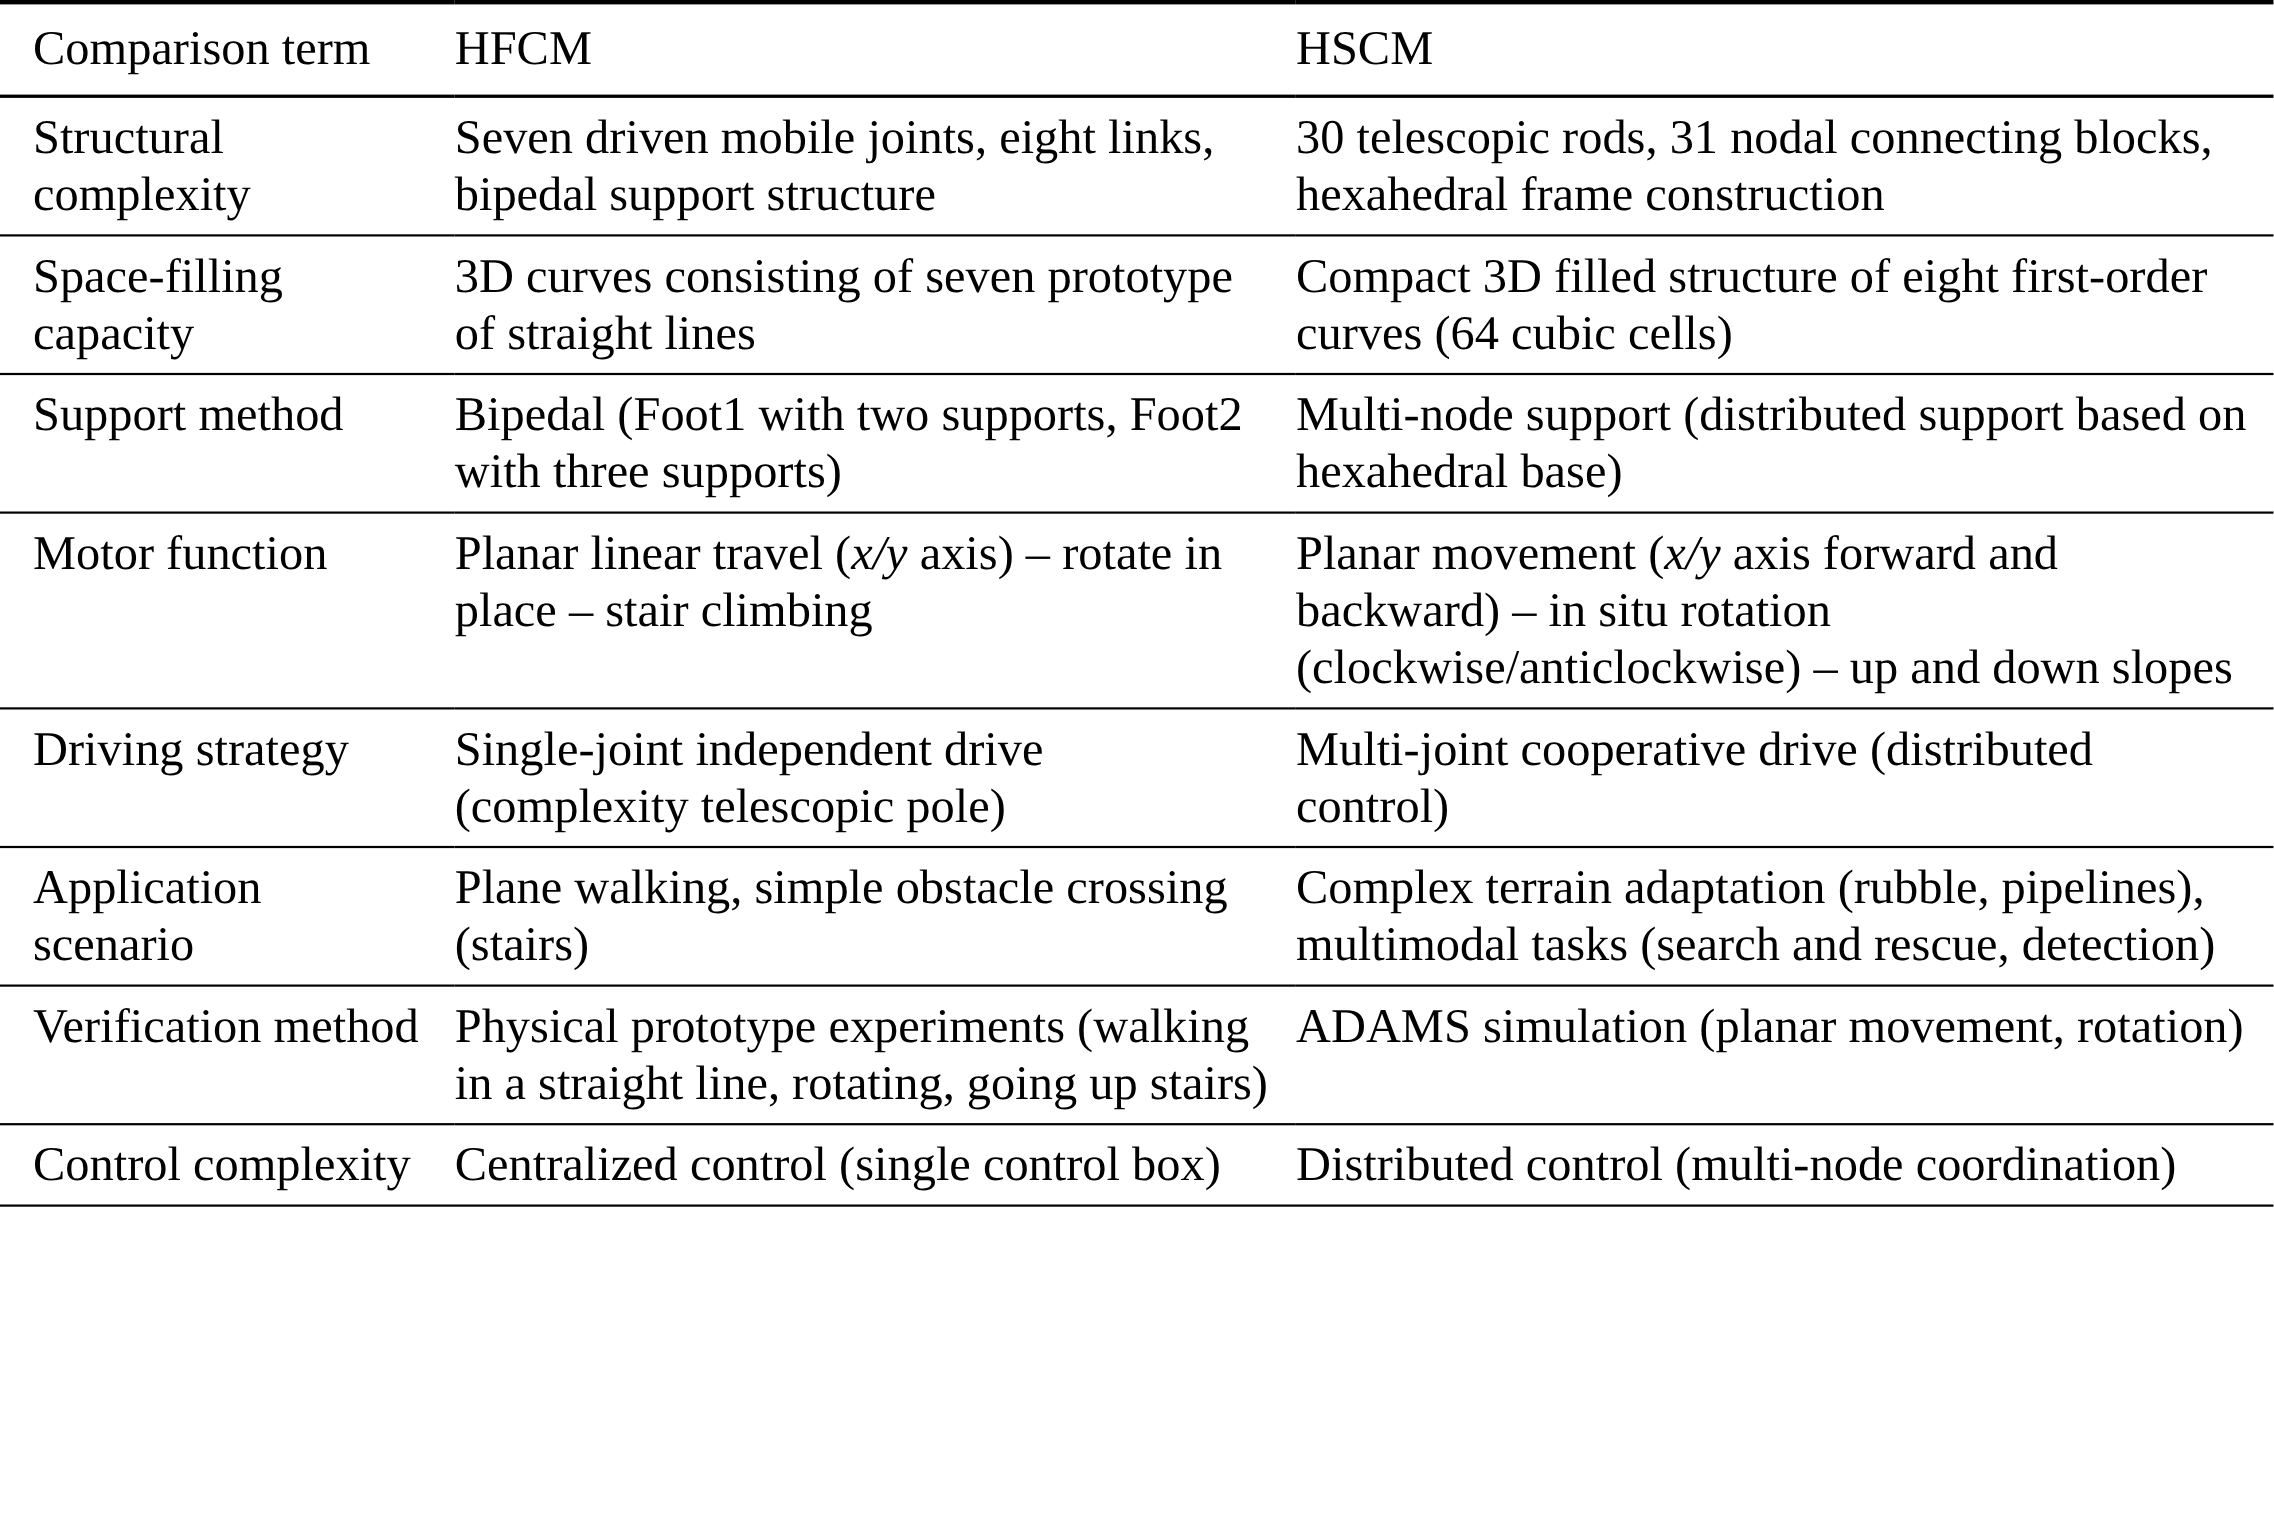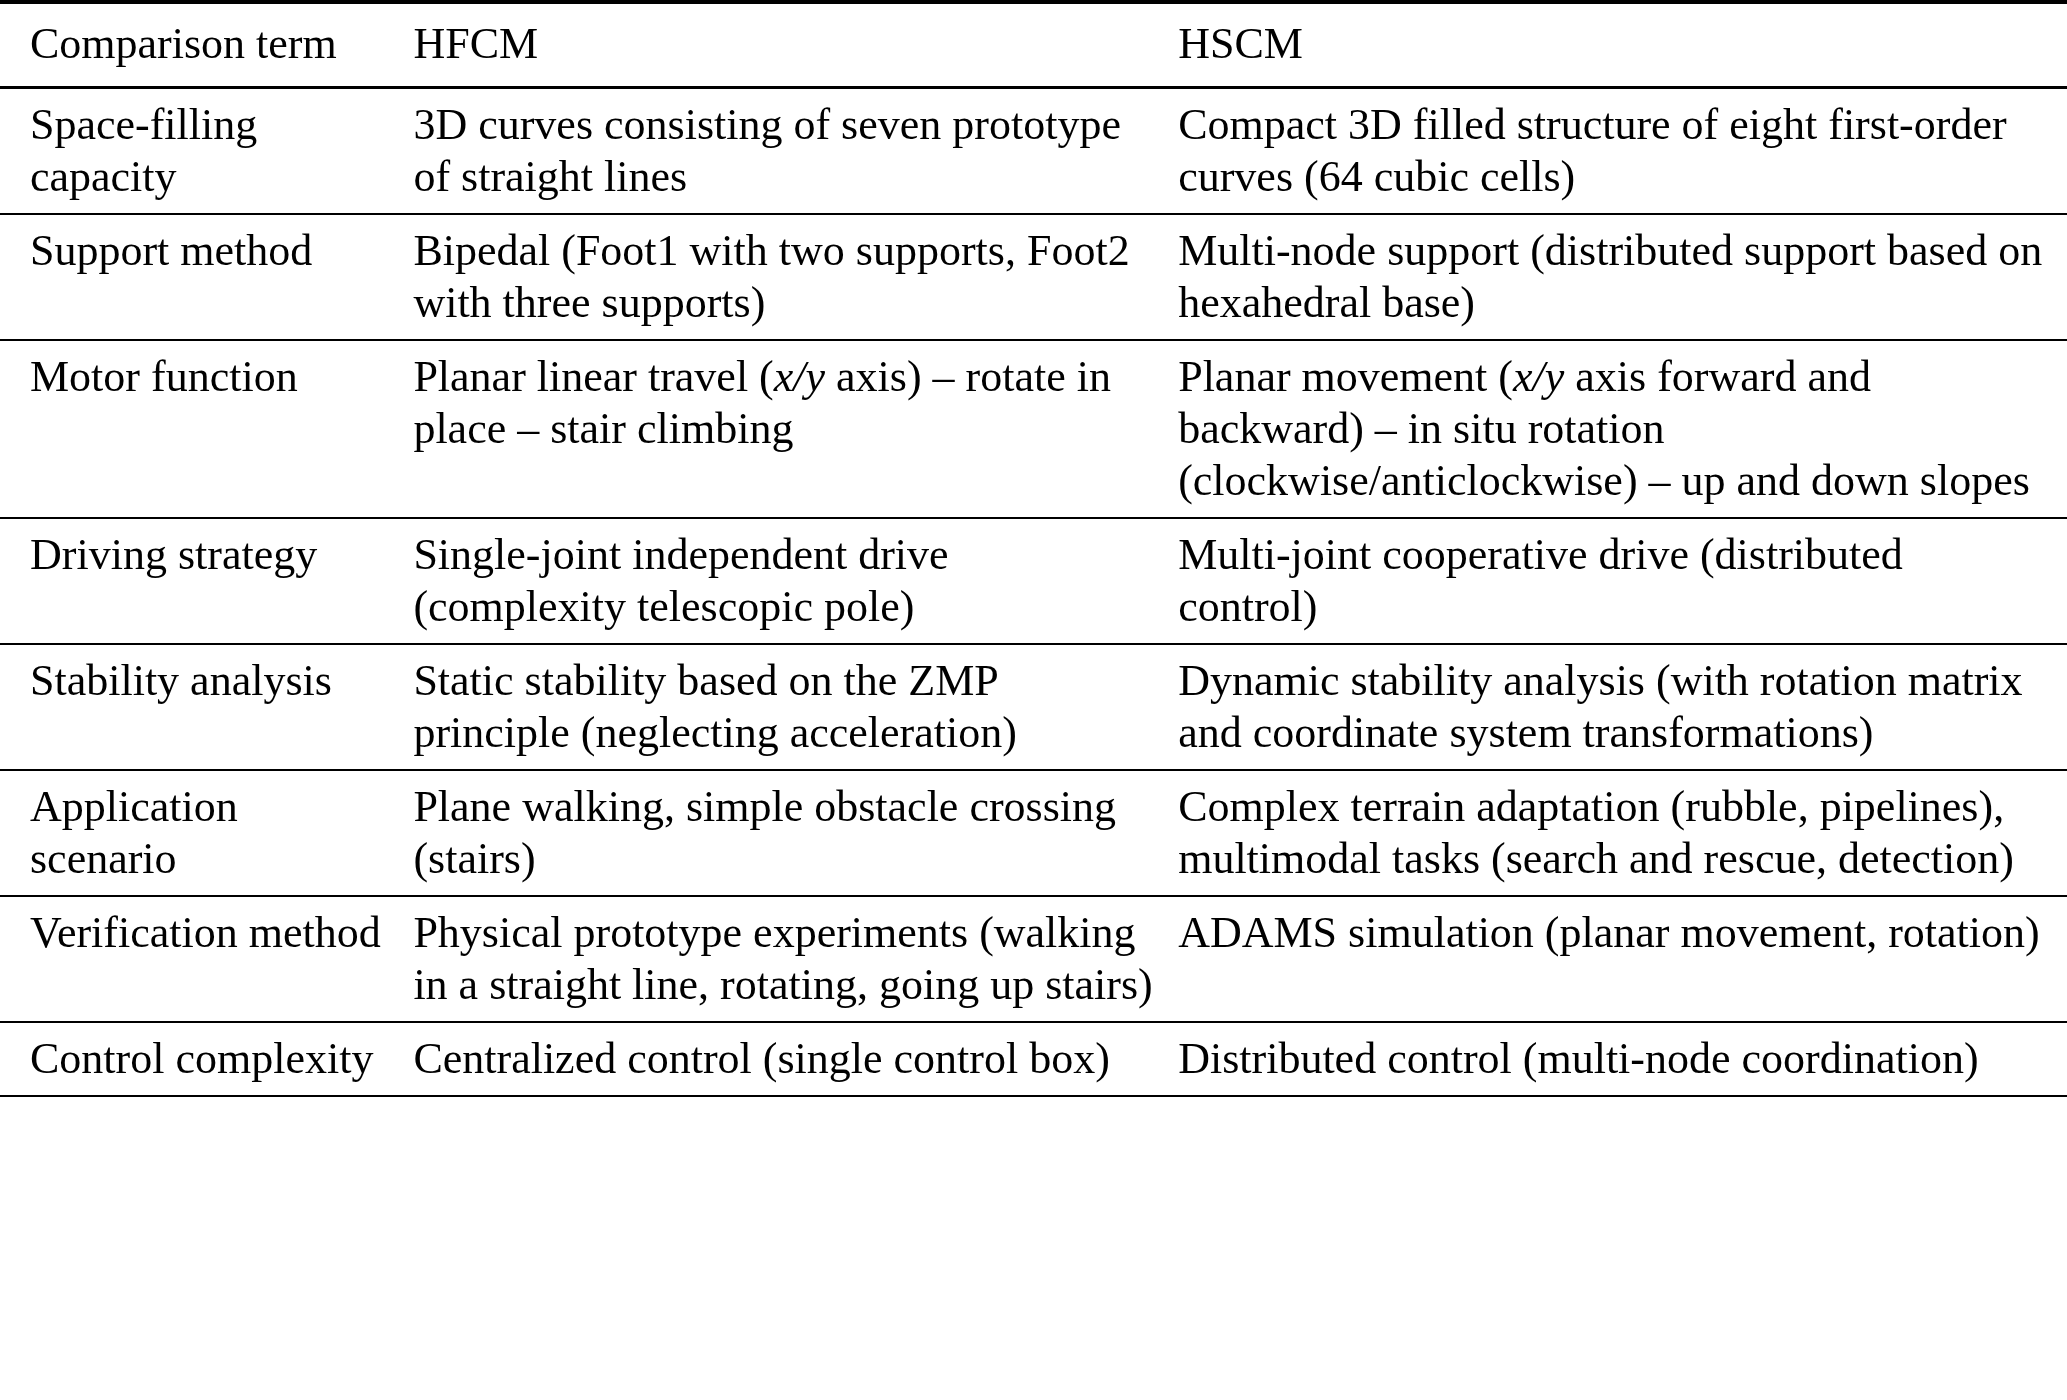--- a/index.html
+++ b/index.html
@@ -70,43 +70,43 @@
     </colgroup>
     <thead>
       <tr>
         <th class="first">Comparison term</th>
         <th>HFCM</th>
         <th>HSCM</th>
       </tr>
     </thead>
     <tbody>
       <tr>
+        <td class="first">Structural complexity</td>
+        <td>Seven driven mobile joints, eight links, bipedal support structure</td>
+        <td>30 telescopic rods, 31 nodal connecting blocks, hexahedral frame construction</td>
+      </tr>
+      <tr>
         <td class="first">Space-filling capacity</td>
         <td>3D curves consisting of seven prototype of straight lines</td>
         <td>Compact 3D filled structure of eight first-order curves (64 cubic cells)</td>
       </tr>
       <tr>
         <td class="first">Support method</td>
         <td>Bipedal (Foot1 with two supports, Foot2 with three supports)</td>
         <td>Multi-node support (distributed support based on hexahedral base)</td>
       </tr>
       <tr>
         <td class="first">Motor function</td>
         <td>Planar linear travel (<i>x/y</i> axis) – rotate in place – stair climbing</td>
         <td>Planar movement (<i>x/y</i> axis forward and backward) – in situ rotation (clockwise/anticlockwise) – up and down slopes</td>
       </tr>
       <tr>
         <td class="first">Driving strategy</td>
         <td>Single-joint independent drive (complexity telescopic pole)</td>
         <td>Multi-joint cooperative drive (distributed control)</td>
-      </tr>
-      <tr>
-        <td class="first">Stability analysis</td>
-        <td>Static stability based on the ZMP principle (neglecting acceleration)</td>
-        <td>Dynamic stability analysis (with rotation matrix and coordinate system transformations)</td>
       </tr>
       <tr>
         <td class="first">Application scenario</td>
         <td>Plane walking, simple obstacle crossing (stairs)</td>
         <td>Complex terrain adaptation (rubble, pipelines), multimodal tasks (search and rescue, detection)</td>
       </tr>
       <tr>
         <td class="first">Verification method</td>
         <td>Physical prototype experiments (walking in a straight line, rotating, going up stairs)</td>
         <td>ADAMS simulation (planar movement, rotation)</td>

